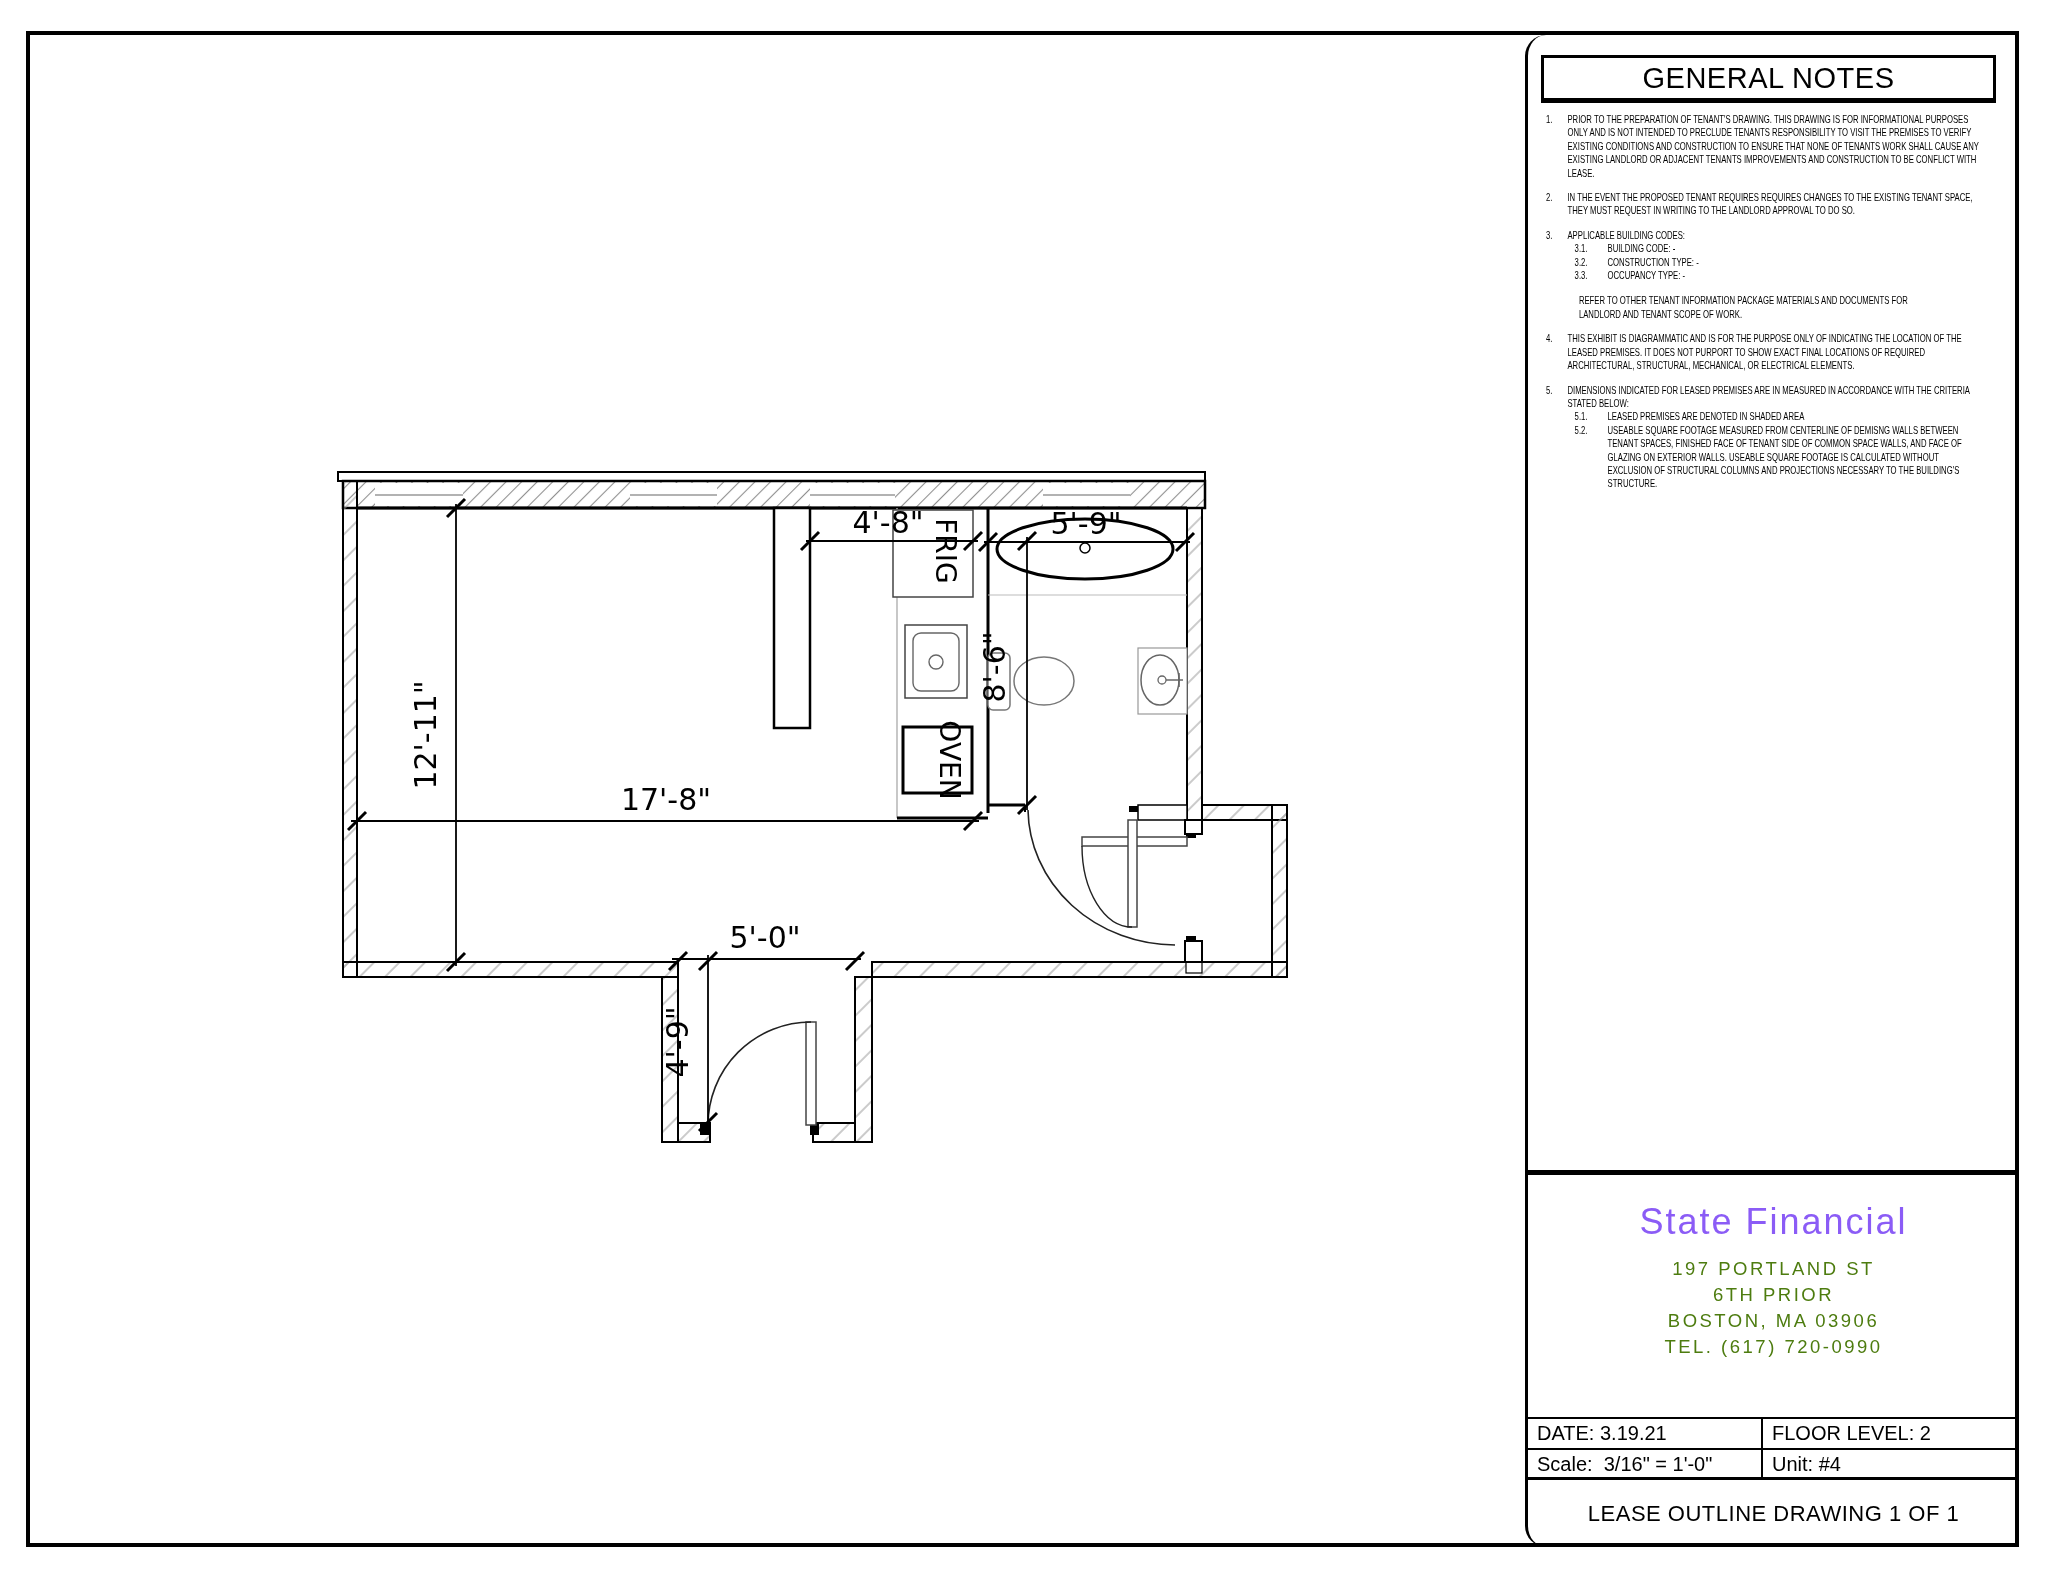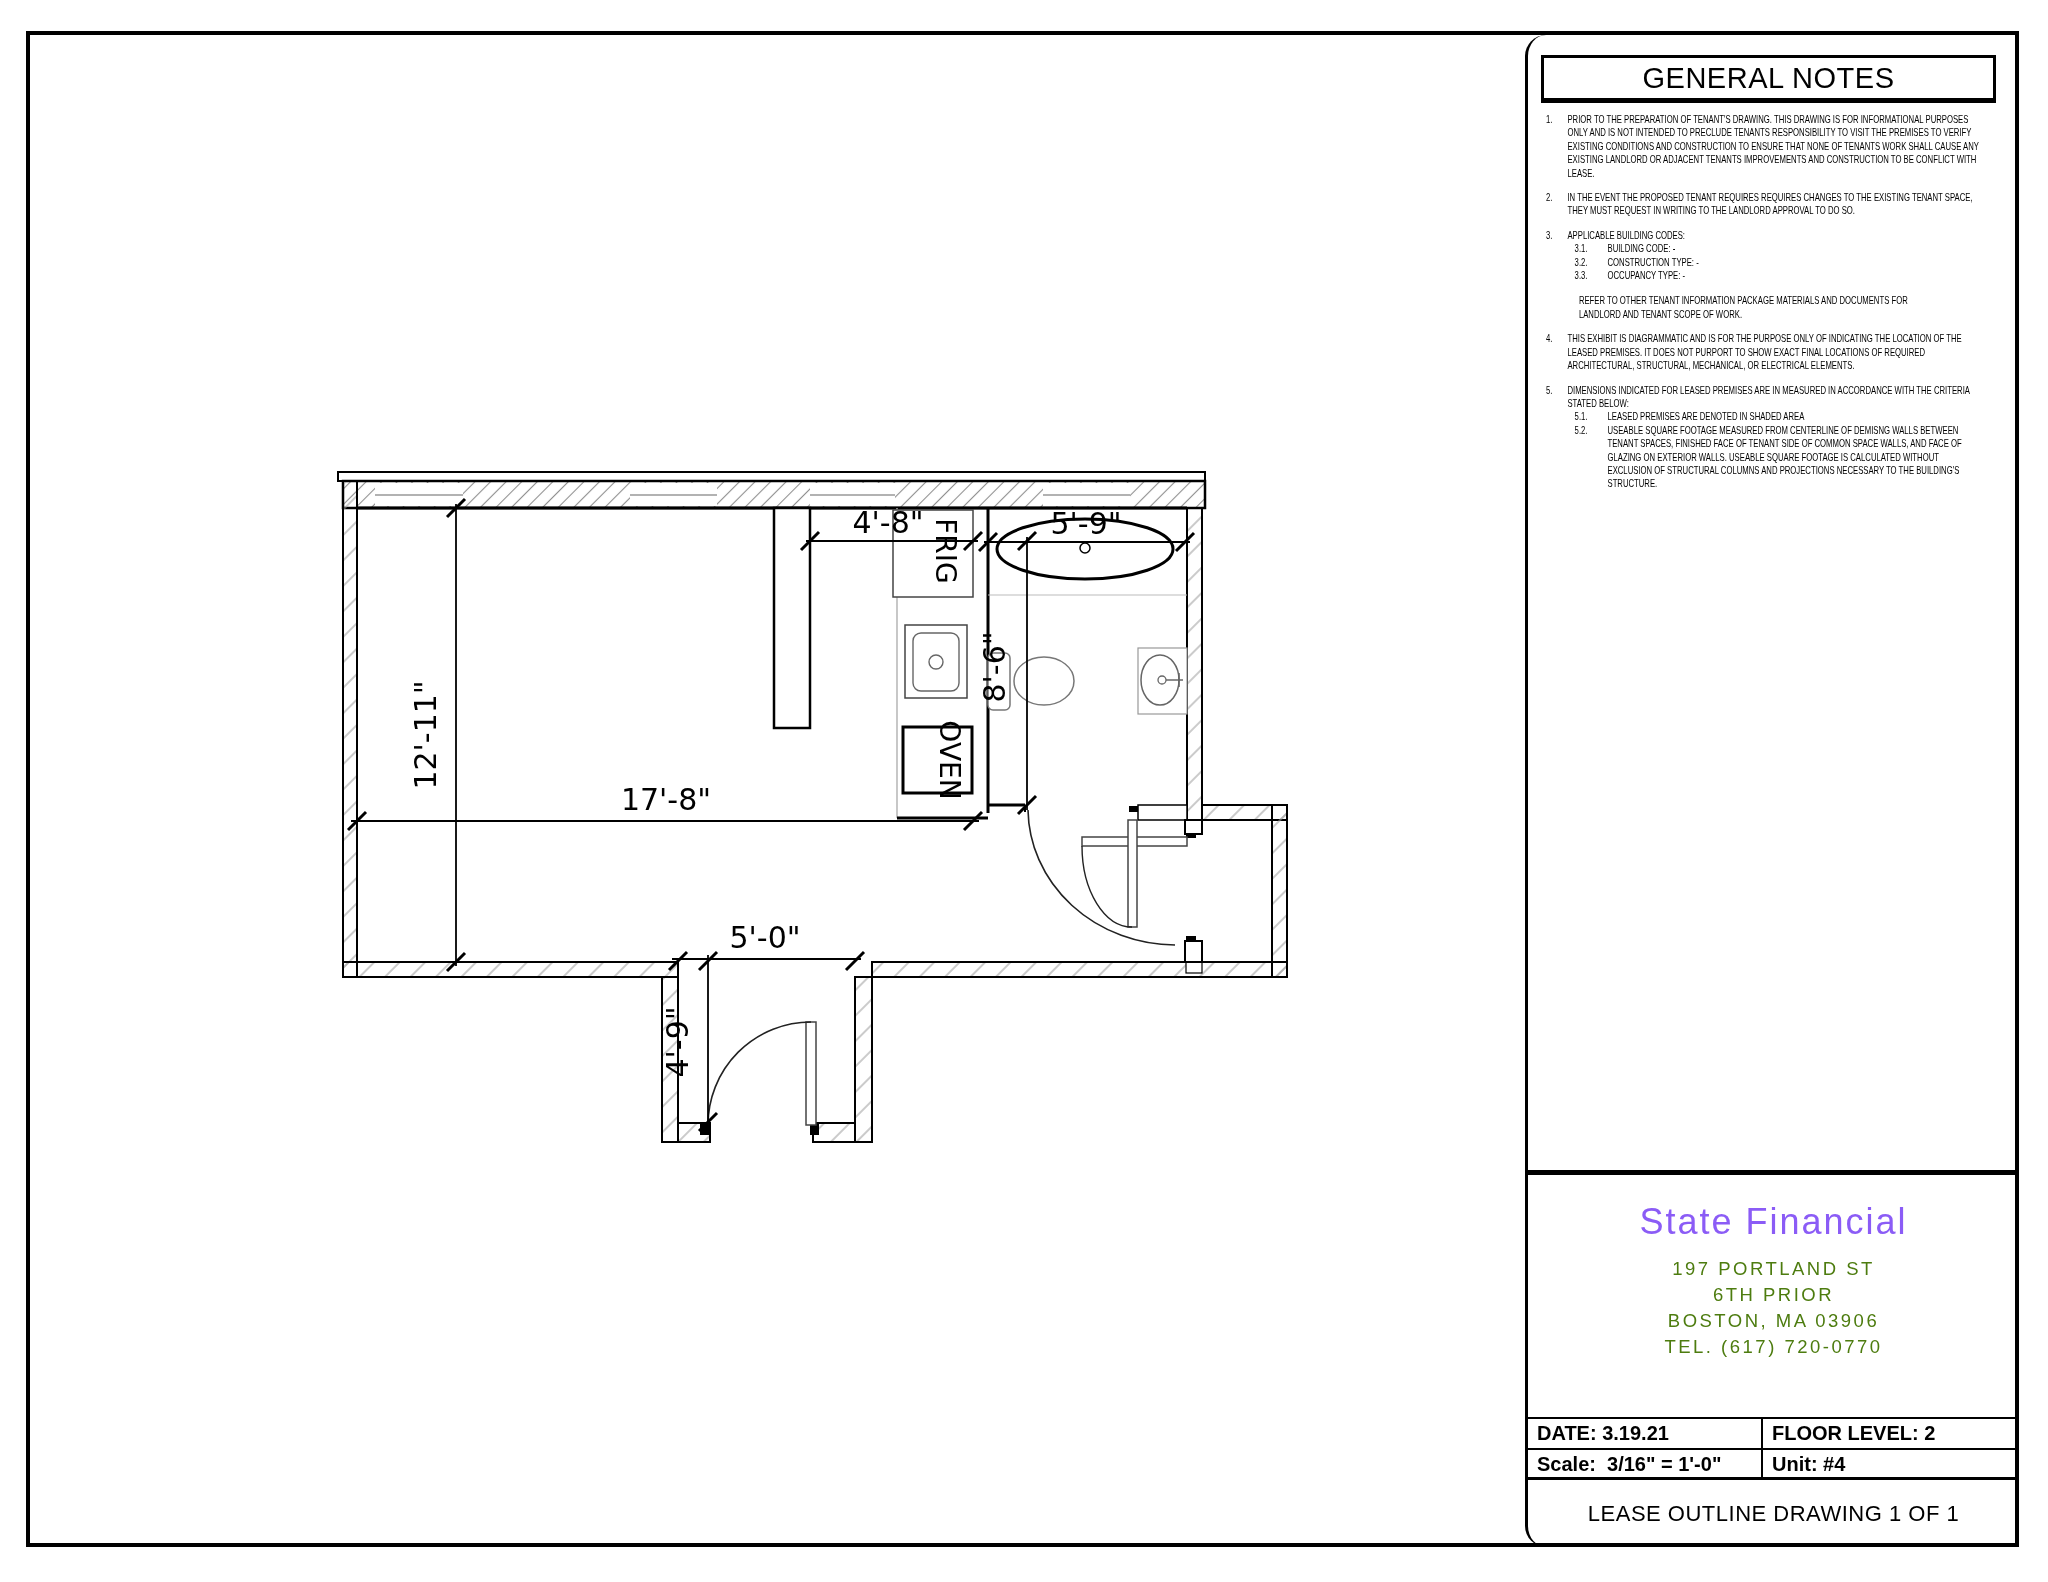--- a/index.html
+++ b/index.html
@@ -30,21 +30,21 @@
     border-top:5px solid #000;box-sizing:border-box;text-align:center;}
   .firm-name{margin-top:26px;font-size:36px;letter-spacing:2px;color:#8b5cf6;}
   .firm-addr{margin-top:13px;font-size:18.5px;line-height:26px;letter-spacing:2.5px;color:#4d7c0f;}
 
   .title-band{position:absolute;top:1317px;left:0;width:100%;height:65px;
     border-top:5px solid #000;box-sizing:border-box;
     display:flex;align-items:center;justify-content:center;}
   .project-title{font-size:35px;font-weight:bold;white-space:nowrap;}
 
   .tb-grid{position:absolute;top:1382px;left:0;width:100%;}
-  .tb-row{display:flex;border-top:2px solid #000;height:29px;font-weight:bold;}
+  .tb-row{display:flex;border-top:2px solid #000;height:29px;}
   .tb-cell{box-sizing:border-box;padding-left:9px;display:flex;align-items:center;
     font-size:20px;white-space:pre;}
   .tb-cell.left{width:233px;flex:0 0 233px;}
   .tb-cell.right{flex:1;border-left:2px solid #000;}
 
   .sheet-band{position:absolute;top:1442px;left:0;width:100%;height:70px;
     border-top:3px solid #000;box-sizing:border-box;
     display:flex;align-items:center;justify-content:center;}
   .sheet-title{font-size:22px;letter-spacing:.5px;}
 
@@ -260,21 +260,21 @@
         </div>
       </div>
     </div>
 
     <div class="firm">
       <div class="firm-name">State Financial</div>
       <div class="firm-addr">
         <div>197 PORTLAND ST</div>
         <div>6TH PRIOR</div>
         <div>BOSTON, MA 03906</div>
-        <div>TEL. (617) 720-0770</div>
+        <div>TEL. (617) 720-0990</div>
       </div>
     </div>
 
 
     <div class="tb-grid">
       <div class="tb-row">
         <div class="tb-cell left">DATE: 3.19.21</div>
         <div class="tb-cell right">FLOOR LEVEL: 2</div>
       </div>
       <div class="tb-row">

